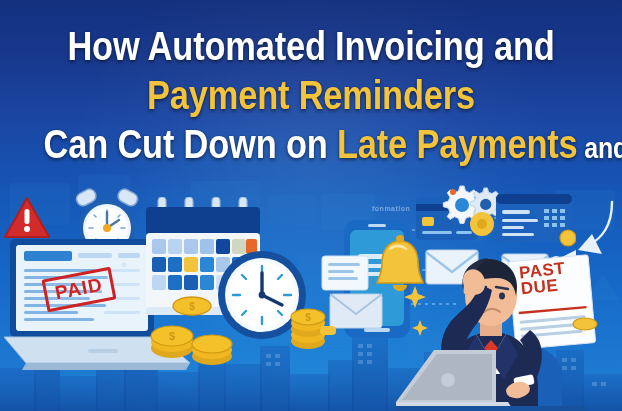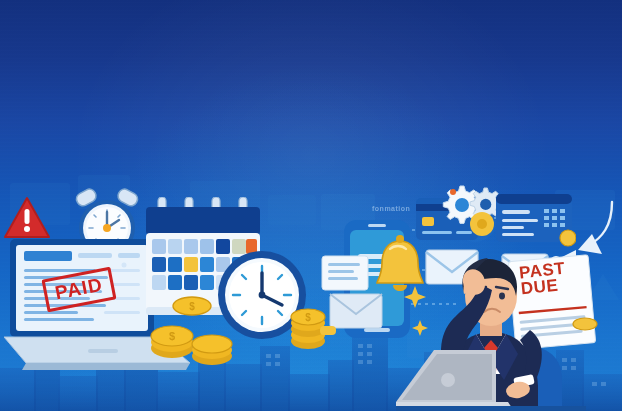--- a/index.html
+++ b/index.html
@@ -487,14 +487,25 @@
       <circle cx="52" cy="146" r="7" fill="#c6ccd6"></circle>
       <path d="M-6 168 L112 168 L118 177 L-10 177 Z" fill="#d4dae3"></path>
     </g>
 
     <rect x="-10" y="172" width="200" height="6" fill="#17529e"></rect>
   </svg>
 
   <div class="vignette"></div>
   <div class="noise"></div>
 
+  <div id="headline">
+    <div class="hl-line l1">
+      <span class="w">How Automated Invoicing and</span>
+    </div>
+    <div class="hl-line l2">
+      <span class="y">Payment Reminders</span>
+    </div>
+    <div class="hl-line l3">
+      <span class="w">Can Cut Down on </span><span class="y">Late Payments</span><span class="w sm"> and </span>
+    </div>
+  </div>
 
 </div>
 
 </body></html>

